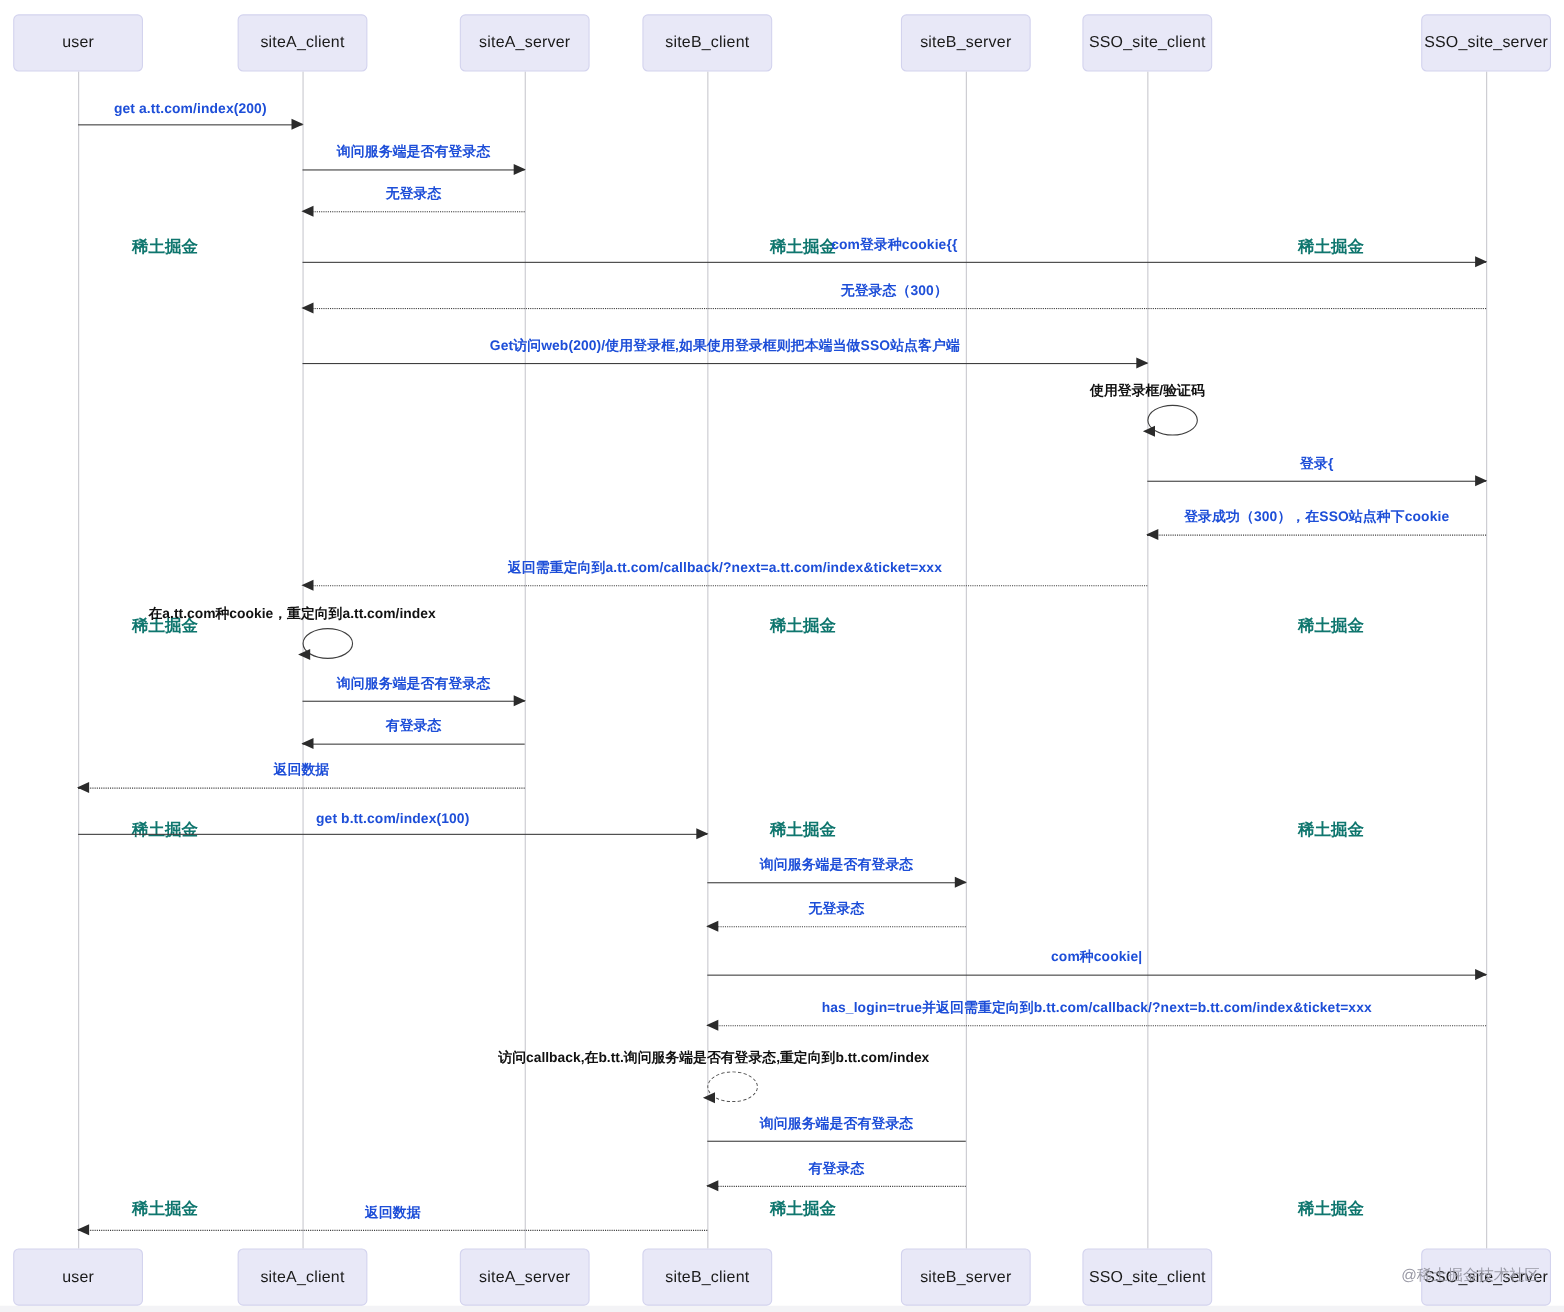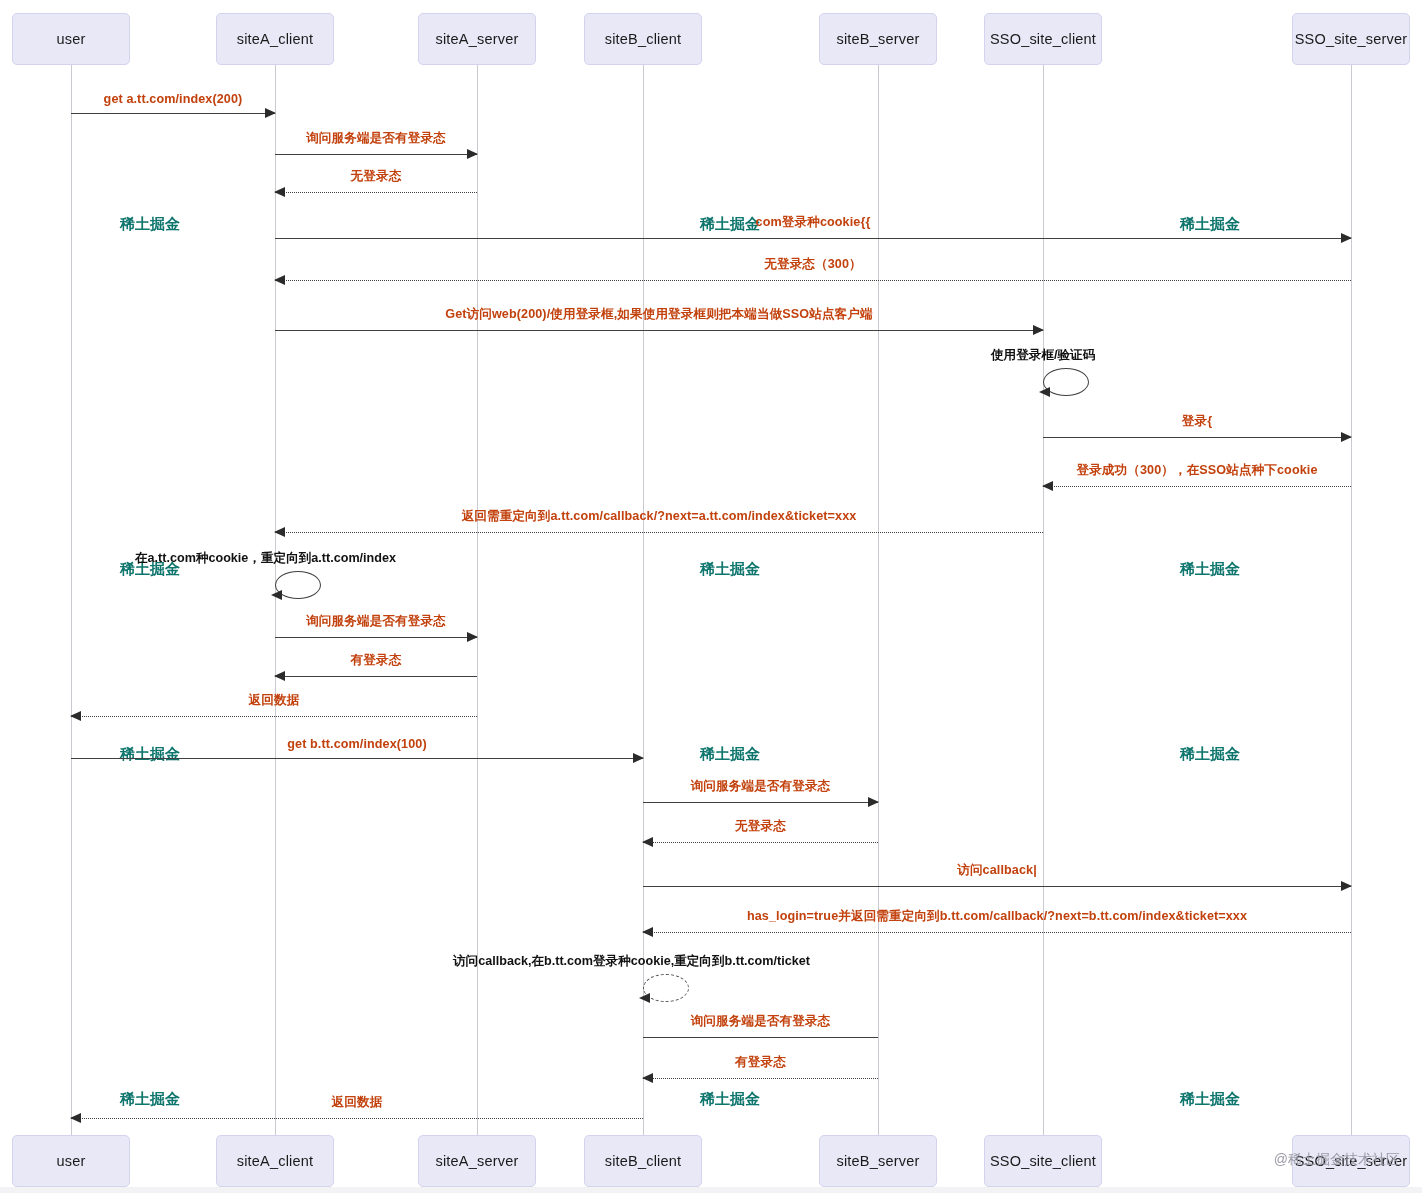--- a/index.html
+++ b/index.html
@@ -67,21 +67,21 @@
     left:-1px;
     border-right:11px solid #2b2b2b;
   }
   .msg .label{
     position:absolute;
     left:0;right:0;
     bottom:7px;
     text-align:center;
     font-size:12.6px;
     font-weight:bold;
-    color:#c2410c;
+    color:#1d4ed8;
     white-space:nowrap;
     letter-spacing:.1px;
   }
   
   .selfloop{
     position:absolute;
     z-index:3;
   }
   .selfloop .loop{
     position:absolute;
@@ -235,21 +235,21 @@
         <div class="label">询问服务端是否有登录态</div>
       </div>
       <div class="msg dotted to-left" style="left: 643px; width: 235px; top: 842px;">
         <div class="line"></div>
         <div class="head"></div>
         <div class="label">无登录态</div>
       </div>
       <div class="msg to-right" style="left: 643px; width: 708px; top: 886px;">
         <div class="line"></div>
         <div class="head"></div>
-        <div class="label">访问callback|</div>
+        <div class="label">com种cookie|</div>
       </div>
       <div class="msg dotted to-left" style="left: 643px; width: 708px; top: 932px;">
         <div class="line"></div>
         <div class="head"></div>
         <div class="label">has_login=true并返回需重定向到b.tt.com/callback/?next=b.tt.com/index&amp;ticket=xxx</div>
       </div>
       <div class="msg to-right" style="left: 643px; width: 235px; top: 1037px;">
         <div class="line"></div>
         <div class="label">询问服务端是否有登录态</div>
       </div>
@@ -269,21 +269,21 @@
         <div class="label" style="left: -52px;">使用登录框/验证码</div>
       </div>
       <div class="selfloop" style="left: 275px; top: 571px; width: 44px; height: 26px;">
         <div class="loop"></div>
         <div class="head"></div>
         <div class="label" style="left: -140px;">在a.tt.com种cookie，重定向到a.tt.com/index</div>
       </div>
       <div class="selfloop dashed" style="left: 643px; top: 974px; width: 44px; height: 26px;">
         <div class="loop"></div>
         <div class="head"></div>
-        <div class="label" style="left: -190px;">访问callback,在b.tt.com登录种cookie,重定向到b.tt.com/ticket</div>
+        <div class="label" style="left: -190px;">访问callback,在b.tt.询问服务端是否有登录态,重定向到b.tt.com/index</div>
       </div>
     </div>
   <div id="actor-layer-top">
       <div class="actor-box" style="left: 12px; top: 13px; width: 118px;">
         <span>user</span>
       </div>
       <div class="actor-box" style="left: 216px; top: 13px; width: 118px;">
         <span>siteA_client</span>
       </div>
       <div class="actor-box" style="left: 418px; top: 13px; width: 118px;">

